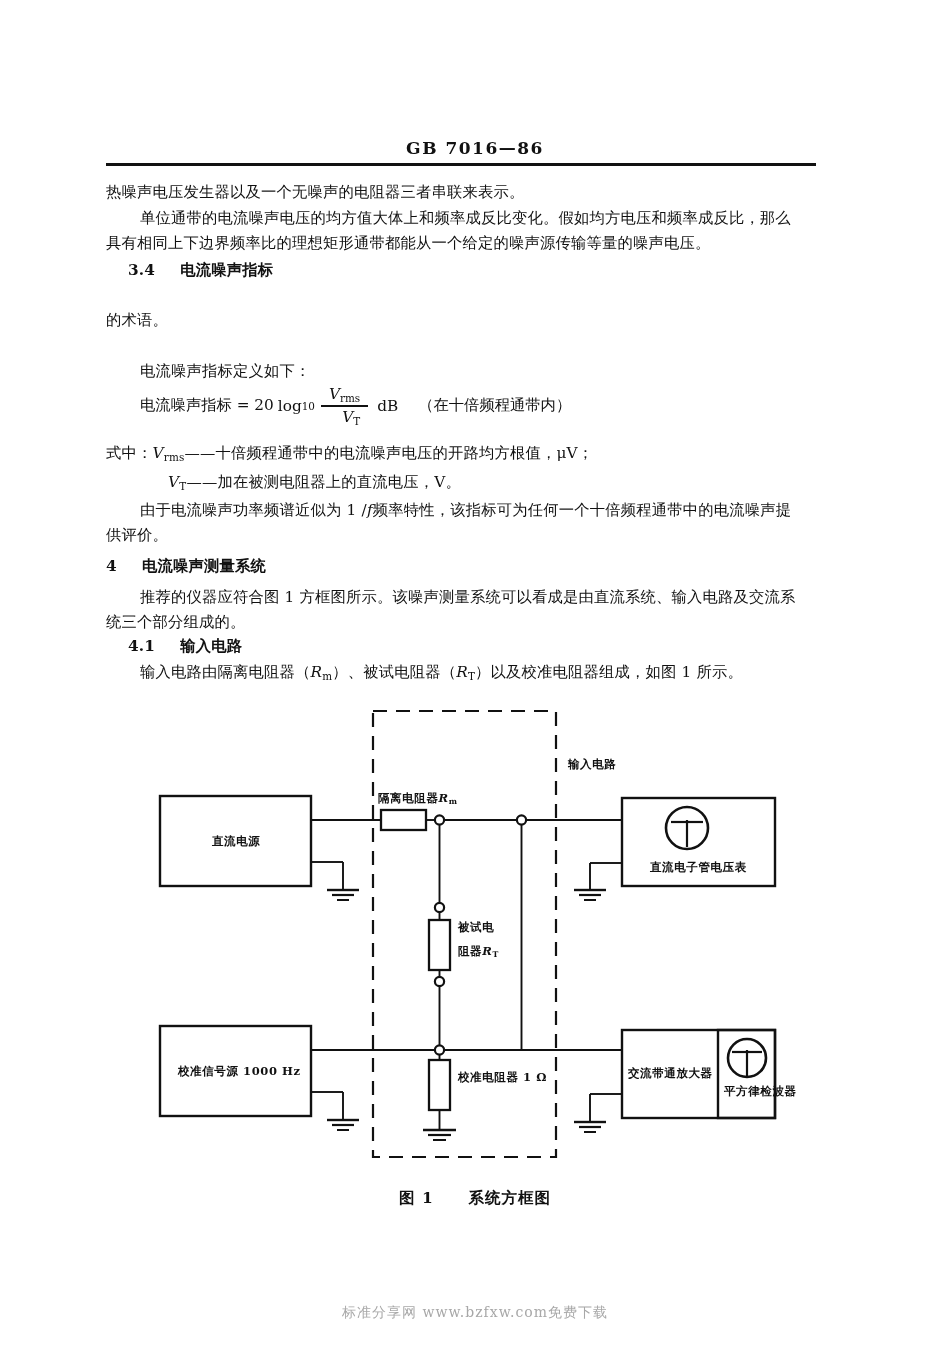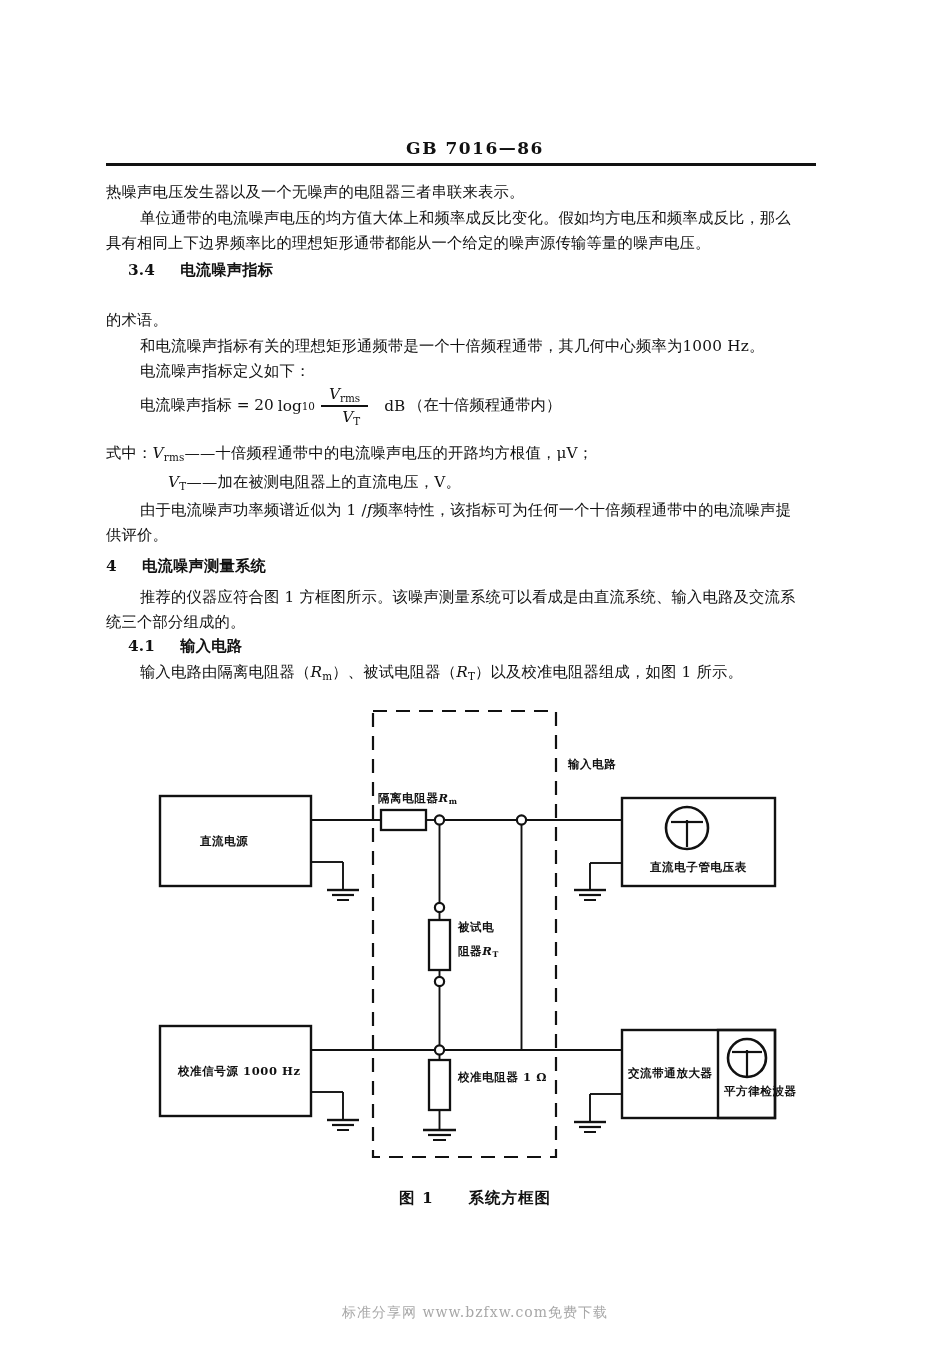--- a/index.html
+++ b/index.html
@@ -127,34 +127,33 @@
   <div class="tx" style="left:106px; top:231px;">具有相同上下边界频率比的理想矩形通带都能从一个给定的噪声源传输等量的噪声电压。</div>
 
   <div class="tx bold" style="left:128px; top:258px;">
     <span>3.4</span>
     <span style="display:inline-block;width:14px"></span>
     <span>电流噪声指标</span>
   </div>
 
   <div class="tx" style="left:106px; top:308px;">的术语。</div>
 
-  <div class="tx" style="left:140px; top:334px;">和电流噪声指标有关的理想矩形通频带是一个十倍频程通带，其几何中心频率为1000 Hz。</div>
   <div class="tx" style="left:140px; top:359px;">电流噪声指标定义如下：</div>
 
   <div class="formula">
     <span>电流噪声指标 = 20</span>
     <span style="margin-left:4px">log</span>
       <sub>10</sub>
     <span class="frac">
       <span class="num"><i class="ital">V</i><sub>rms</sub></span>
       <span class="bar"></span>
       <span class="den"><i class="ital">V</i><sub>T</sub></span>
     </span>
-    <span style="margin-left:10px">dB</span>
-    <span style="margin-left:3px">（在十倍频程通带内）</span>
+    <span style="margin-left:3px">dB</span>
+    <span style="margin-left:20px">（在十倍频程通带内）</span>
   </div>
 
   <div class="tx" style="left:106px; top:441px;">
     <span>式中：</span><i class="ital">V</i><sub>rms</sub><span>——十倍频程通带中的电流噪声电压的开路均方根值，μV；</span>
   </div>
   <div class="tx" style="left:168px; top:470px;">
     <i class="ital">V</i><sub>T</sub><span>——加在被测电阻器上的直流电压，V。</span>
   </div>
 
   <div class="tx" style="left:140px; top:498px;">
@@ -257,21 +256,21 @@
       <line x1="671" y1="822" x2="703" y2="822" stroke-width="2.2"></line>
       <line x1="687" y1="820" x2="687" y2="847" stroke-width="2.2"></line>
 
       <circle cx="747" cy="1058" r="19" stroke-width="2.6"></circle>
       <line x1="732" y1="1052" x2="762" y2="1052" stroke-width="2.2"></line>
       <line x1="747" y1="1050" x2="747" y2="1076" stroke-width="2.2"></line>
 
     </g>
   </svg>
 
-  <div class="dlabel" style="left:200px; top:834px;text-align:center;">直流电源</div>
+  <div class="dlabel" style="left:212px; top:834px;text-align:center;">直流电源</div>
 
   <div class="dlabel" style="left:178px; top:1064px;">校准信号源 1000 Hz</div>
 
   <div class="dlabel" style="left:650px; top:860px;">直流电子管电压表</div>
 
   <div class="dlabel" style="left:628px; top:1066px;">交流带通放大器</div>
 
   <div class="dlabel" style="left:724px; top:1084px;">平方律检波器</div>
 
   <div class="dlabel" style="left:568px; top:757px;">输入电路</div>

